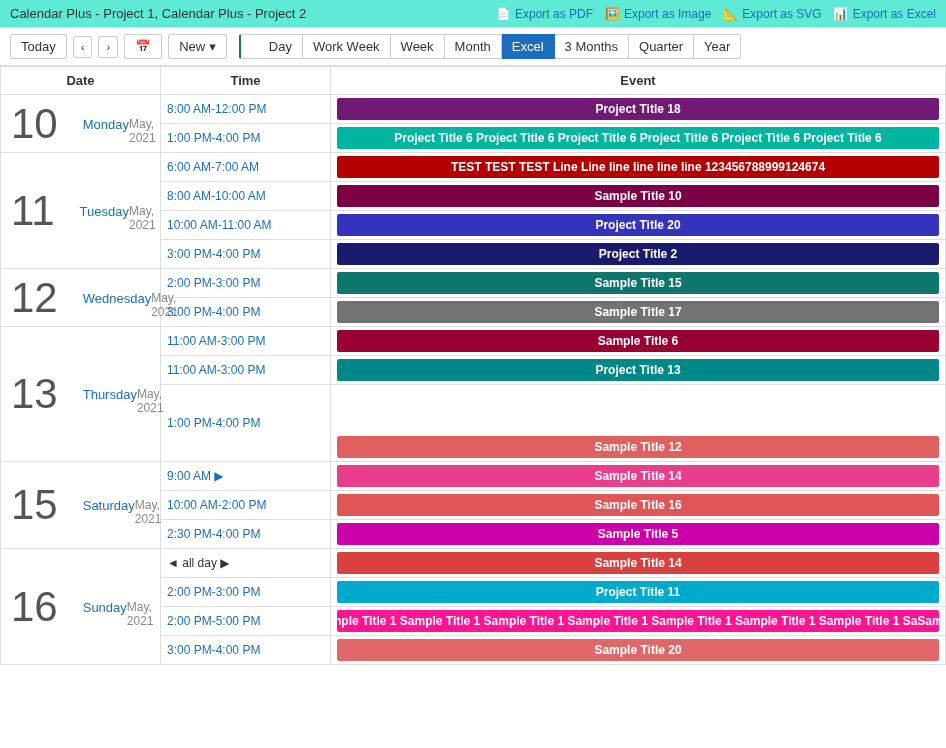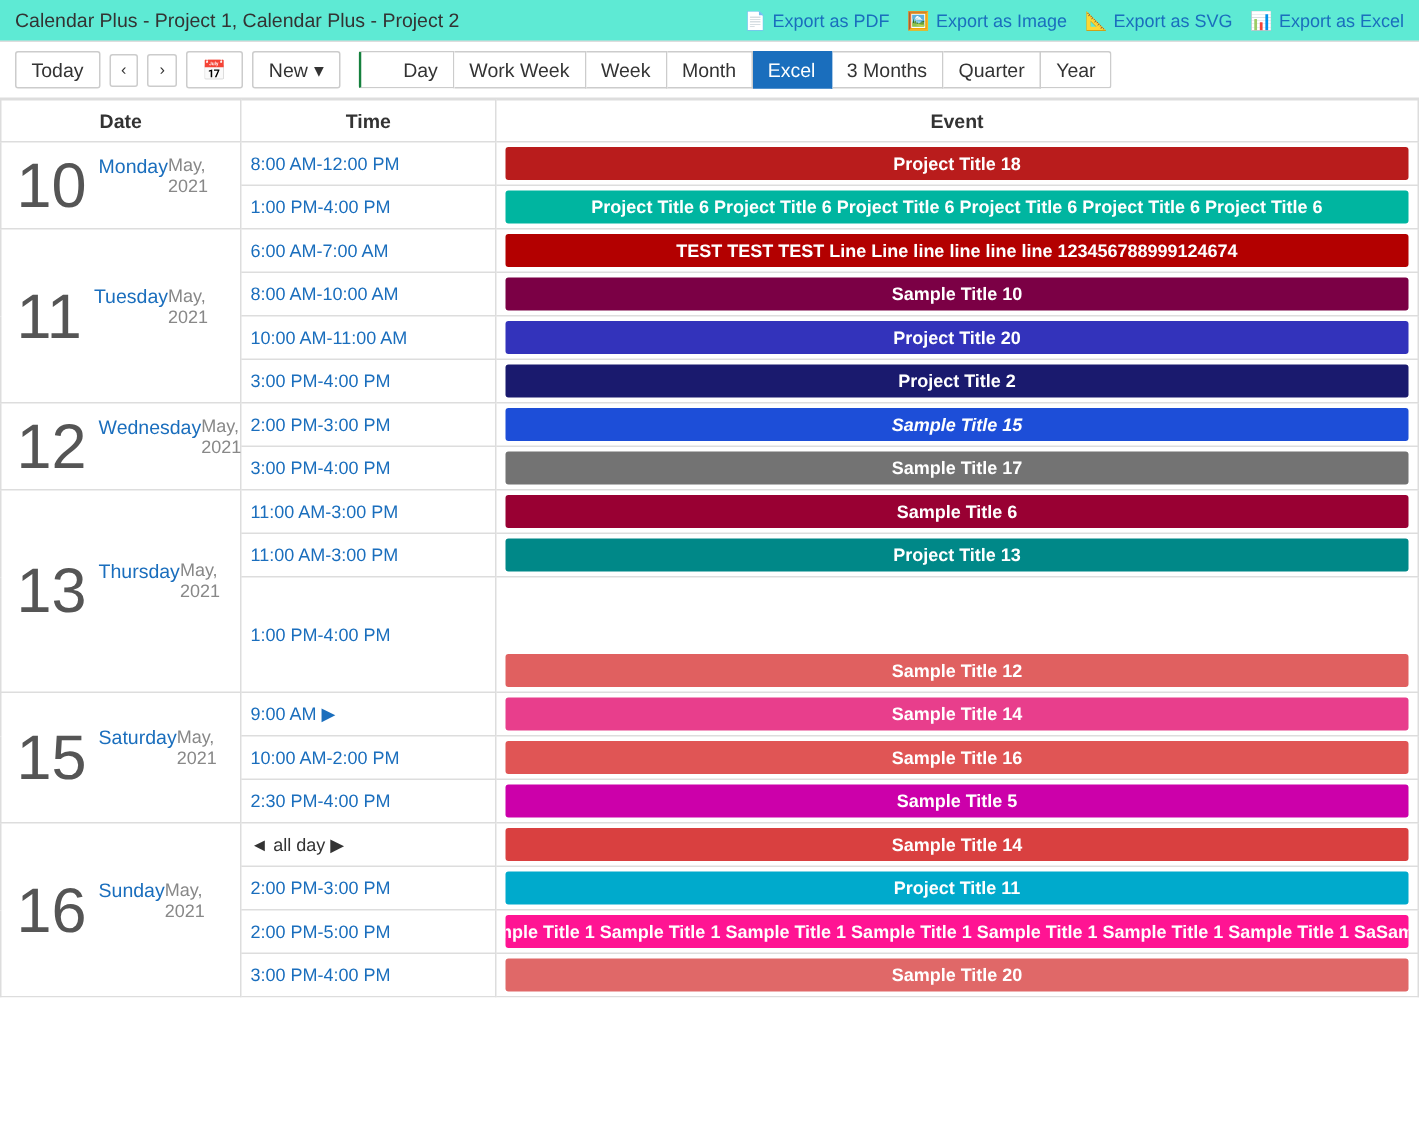--- a/index.html
+++ b/index.html
@@ -58,46 +58,46 @@
     }
     .calendar-table td {
       border: 1px solid #ddd; padding: 3px 6px; vertical-align: middle;
       font-size: 12px;
     }
     .col-date { width: 160px; }
     .col-time { width: 170px; }
     .col-event { }
 
     .date-cell {
-      display: flex; align-items: flex-start; gap: 8px;
+      display: flex; align-items: flex-end; gap: 25px;
       padding: 2px 4px;
     }
     .day-number {
       font-size: 42px; font-weight: 300; color: #555; line-height: 1;
     }
     .day-label { display: flex; flex-direction: row; }
     .day-name { color: #1a6ebd; font-size: 13px; }
     .day-month { color: #888; font-size: 12px; }
 
     .time-text { color: #1a6ebd; font-size: 12px; text-align: center; }
     .time-text.black { color: #333; }
 
     .event-bar {
       display: flex; align-items: center; justify-content: center;
       color: #fff; font-size: 12px; font-weight: bold;
       padding: 4px 8px; border-radius: 2px; width: 100%;
       text-overflow: ellipsis; overflow: hidden; white-space: nowrap;
     }
-    .event-bar.blue-dark { background: #b91c1c; }
+    .event-bar.blue-dark { background: #701a75; }
     .event-bar.teal { background: #00b5a0; }
     .event-bar.red-dark { background: #b30000; }
     .event-bar.maroon { background: #7b0045; }
     .event-bar.blue-mid { background: #3333bb; }
     .event-bar.navy { background: #1a1a6e; }
-    .event-bar.salmon { background: #1d4ed8; font-style: italic; }
+    .event-bar.salmon { background: #0f766e; }
     .event-bar.salmon2 { background: #737373; }
     .event-bar.crimson { background: #990033; }
     .event-bar.teal2 { background: #008888; }
     .event-bar.salmon3 { background: #e06060; margin-top: 48px; }
     .event-bar.pink { background: #e83e8c; }
     .event-bar.salmon4 { background: #e05555; }
     .event-bar.salmon5 { background: #d94040; }
     .event-bar.magenta { background: #cc00aa; }
     .event-bar.cyan { background: #00aacc; text-align: right; }
     .event-bar.hot-pink { background: #ff1493; }

